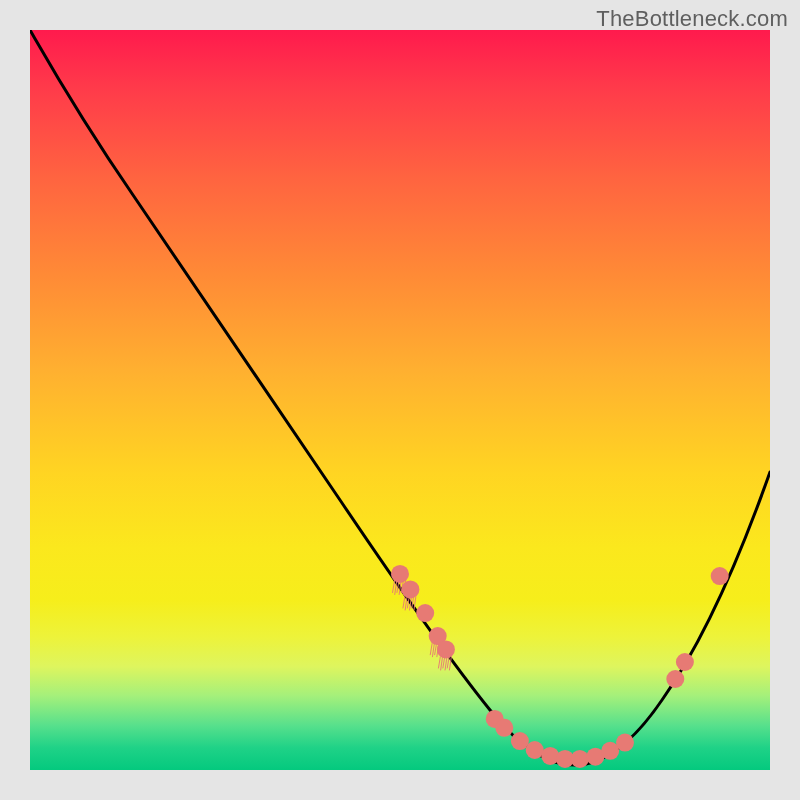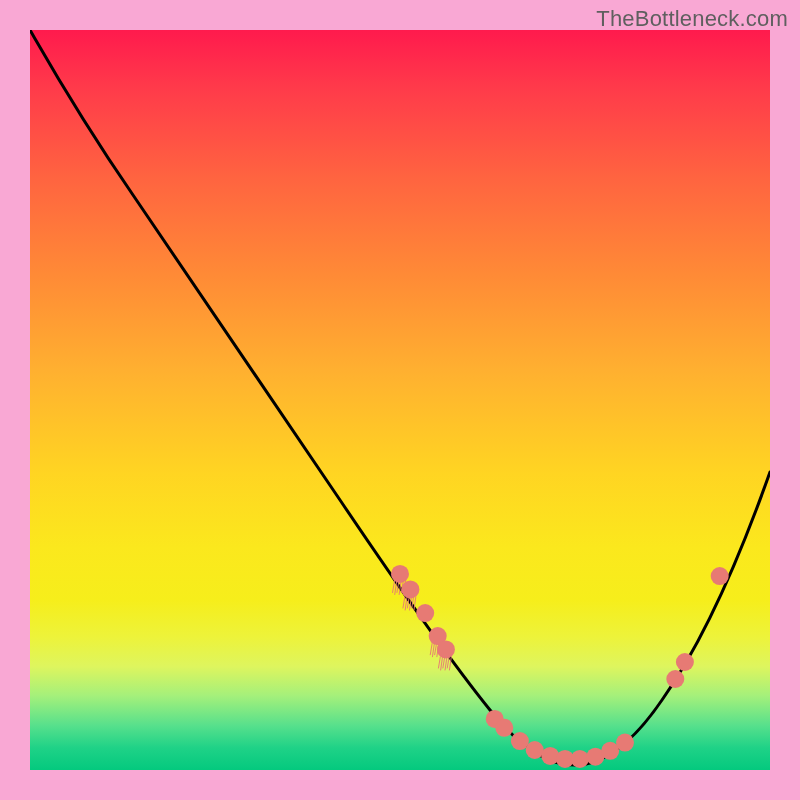--- a/index.html
+++ b/index.html
@@ -7,21 +7,21 @@
     width: 800px;
     height: 800px;
     background: #000;
     overflow: hidden;
     font-family: Arial, Helvetica, sans-serif;
   }
   .frame {
     position: relative;
     width: 800px;
     height: 800px;
-    background: #f9a8d4;
+    background: #e5e5e5;
   }
   .watermark {
     position: absolute;
     top: 6px;
     right: 12px;
     color: #5f5f5f;
     font-size: 22px;
     font-weight: 400;
     letter-spacing: 0.2px;
     z-index: 20;

